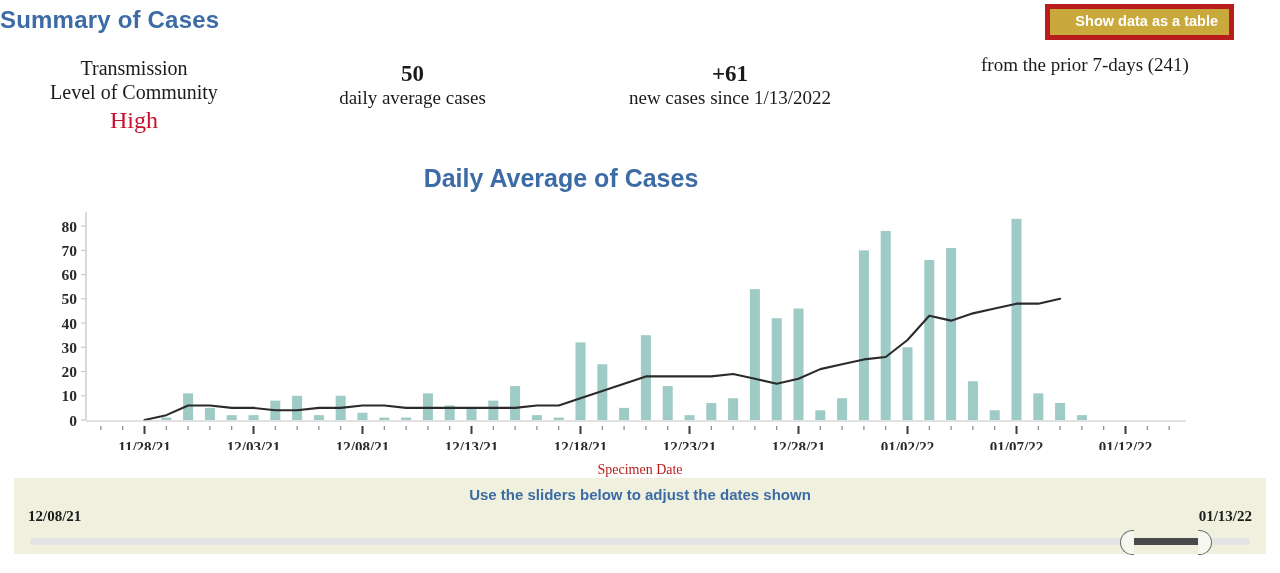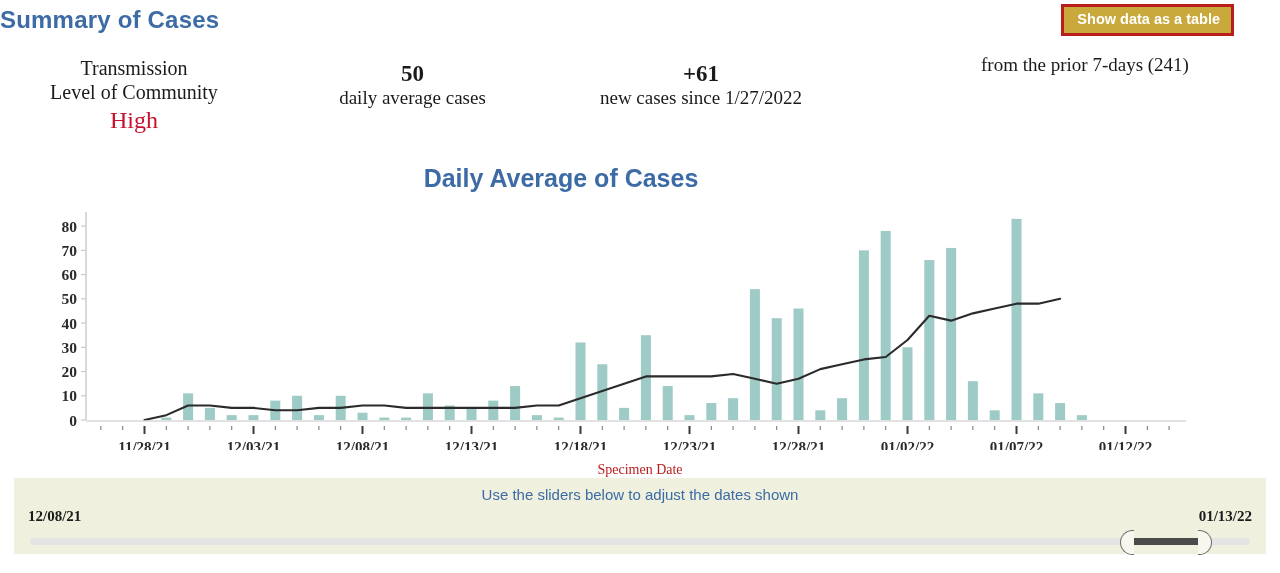--- a/index.html
+++ b/index.html
@@ -9,43 +9,43 @@
     overflow:hidden;position:relative;
   }
   
   #summary-title{
     position:absolute;left:0;top:6px;width:1180px;text-align:left;
     font-family:"Liberation Sans", sans-serif;font-weight:bold;font-size:24px;
     color:#3c6ba5;letter-spacing:.2px;
   }
   #show-table-btn{
     position:absolute;right:46px;top:4px;
-    background:#c9a93c;color:#ffffff;border:3px solid #b91c1c;
+    background:#c9a93c;color:#ffffff;border:5px solid #b91c1c;
     font-family:"Liberation Sans", sans-serif;font-weight:bold;font-size:14.5px;
-    padding:5px 11px 6px 13px;cursor:pointer;line-height:1.05;
+    padding:5px 11px 6px 25px;cursor:pointer;line-height:1.05;
   }
   
   #stats{
     position:absolute;left:0;top:50px;width:1280px;height:90px;
   }
   .stat{position:absolute;text-align:center;color:#1a1a1a;}
   .stat .big{
     font-family:"Liberation Serif", serif;font-weight:bold;font-size:23px;
     line-height:1.18;display:block;
   }
   .stat .sub{
     font-family:"Liberation Serif", serif;font-size:19px;line-height:1.18;display:block;
   }
   #stat-level{left:14px;top:6px;width:240px;}
   #stat-level .lab{font-size:20px;line-height:1.22;display:block;}
   #stat-level .val{
     font-weight:normal;font-size:24px;color:#c8102e;display:block;margin-top:2px;
   }
   #stat-avg{left:270px;top:10px;width:285px;}
-  #stat-new{left:531px;top:10px;width:340px;}
+  #stat-new{left:560px;top:10px;width:340px;}
   #stat-incr{left:900px;top:4px;width:370px;}
   #stat-incr .big{font-size:24px;}
   #stat-incr .sub{font-size:19px;}
 
   
   #chart-title{
     position:absolute;left:0;top:164px;width:1122px;text-align:center;
     font-family:"Liberation Sans", sans-serif;font-weight:bold;font-size:25px;
     color:#3c6ba5;
   }
@@ -63,21 +63,21 @@
     position:absolute;left:0;top:462px;width:1280px;text-align:center;
     font-family:"Liberation Serif", serif;font-size:14px;color:#b91c1c;
   }
   
   #slider-panel{
     position:absolute;left:14px;top:478px;width:1252px;height:76px;
     background:#eff0de;
   }
   #slider-instruction{
     position:absolute;left:0;top:8px;width:100%;text-align:center;
-    font-family:"Liberation Sans", sans-serif;font-weight:normal;font-size:15px;
+    font-family:"Liberation Sans", sans-serif;font-weight:bold;font-size:15px;
     color:#3c6ba5;
   }
   #slider-start-label{
     position:absolute;left:14px;top:30px;
     font-family:"Liberation Serif", serif;font-weight:bold;font-size:15px;color:#1a1a1a;
   }
   #slider-end-label{
     position:absolute;right:14px;top:30px;
     font-family:"Liberation Serif", serif;font-weight:bold;font-size:15px;color:#1a1a1a;
   }
@@ -110,21 +110,21 @@
     <span class="val">High</span>
   </div>
 
   <div class="stat" id="stat-avg">
     <span class="big">50</span>
     <span class="sub">daily average cases</span>
   </div>
 
   <div class="stat" id="stat-new">
     <span class="big">+61</span>
-    <span class="sub">new cases since 1/27/2022</span>
+    <span class="sub">new cases since 1/13/2022</span>
   </div>
 
   <div class="stat" id="stat-incr">
     <span class="sub">from the prior 7-days (241)</span>
   </div>
 </div>
 
 <div id="chart-title">Daily Average of Cases</div>
 
 <div id="chart-area">

